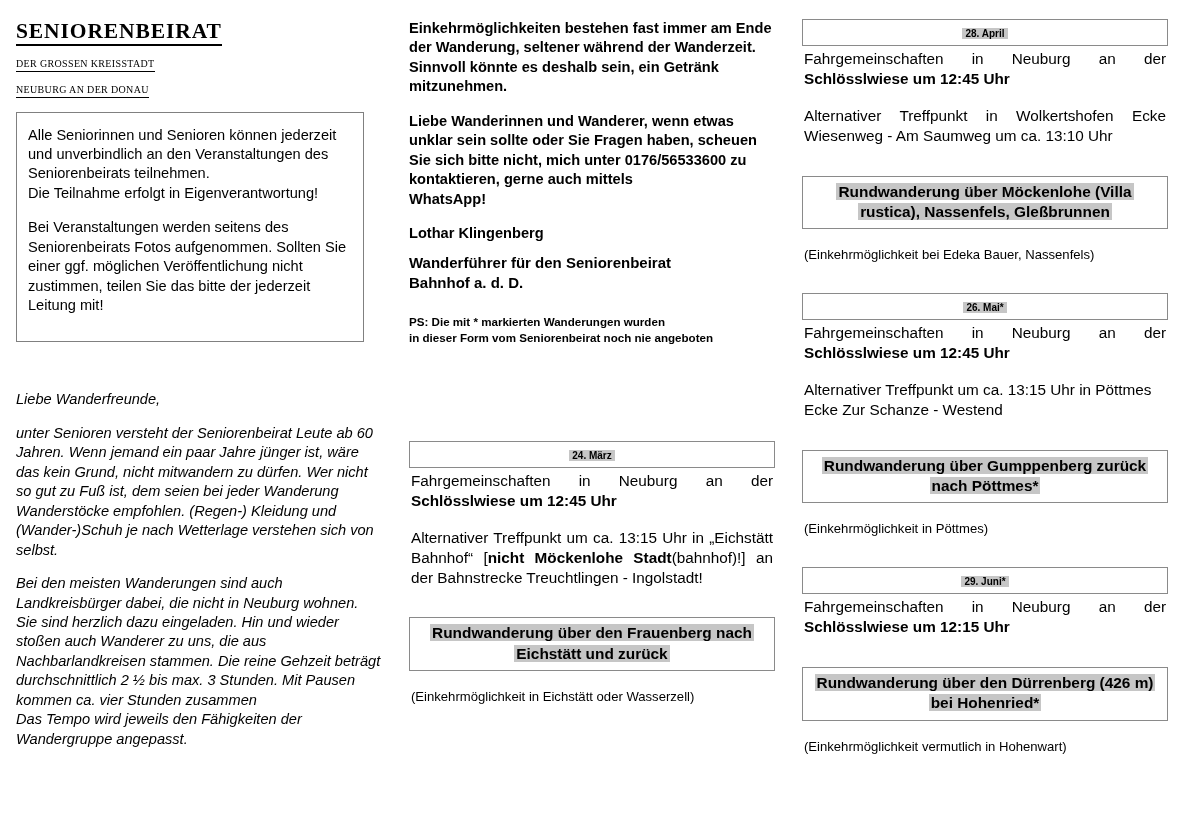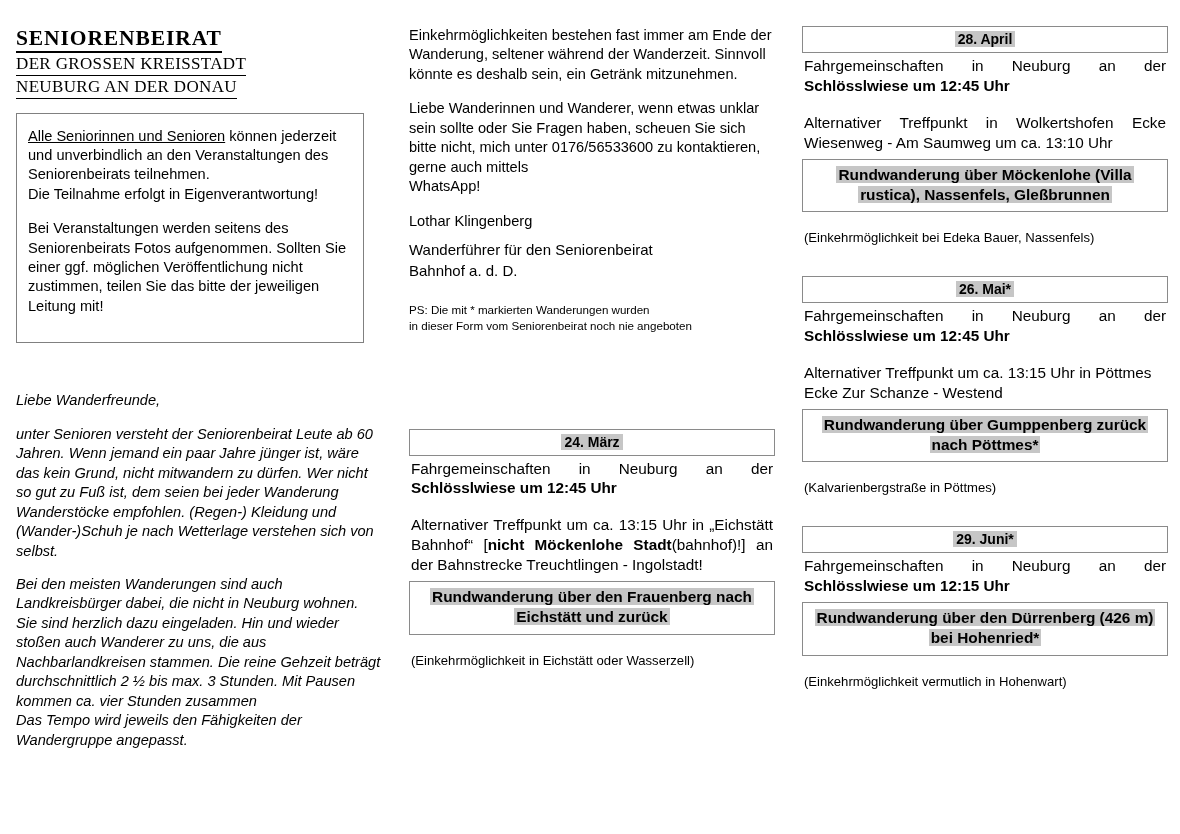--- a/index.html
+++ b/index.html
@@ -11,89 +11,89 @@
     width: 1180px;
     height: 834px;
     position: relative;
     font-family: "Liberation Sans", sans-serif;
     color: #000000;
     overflow: hidden;
   }
 
   .col {
     position: absolute;
-    top: 8px;
+    top: 1px;
     height: 606px;
     box-sizing: border-box;
   }
   #col-1 { left: 0;   width: 395px; padding: 18px 12px 0 16px; }
   #col-2 { left: 395px; width: 390px; padding: 18px 10px 0 14px; }
   #col-3 { left: 785px; width: 395px; padding: 18px 12px 0 17px; }
 
   
   .masthead { font-family: "Liberation Serif", serif; margin-bottom: 14px; }
   .mast-line { display: block; width: max-content; }
   .mast-1 {
     font-size: 21.5px;
     font-weight: bold;
     letter-spacing: 0.9px;
     border-bottom: 2.2px solid #000;
     padding-bottom: 1px;
     line-height: 1.12;
   }
   .mast-2, .mast-3 {
-    font-size: 17px;
+    font-size: 10px;
     letter-spacing: 0.35px;
     border-bottom: 1.3px solid #000;
     padding-bottom: 0px;
     line-height: 1.28;
-    margin-top: 0;
+    margin-top: 12px;
   }
 
   
   .notice-box {
     border: 1.2px solid #808080;
     padding: 13px 12px 26px 11px;
     width: 348px;
     box-sizing: border-box;
     margin-top: 2px;
   }
   .notice-box p {
     margin: 0;
     font-size: 14.6px;
     line-height: 1.33;
   }
   .notice-box p + p { margin-top: 15px; }
-  .u { text-decoration: underline; }
+  .u { }
 
   
   .body-text { font-size: 14.6px; line-height: 1.335; font-style: italic; }
   .body-text p { margin: 0; }
   .body-text p + p { margin-top: 14px; }
   .lead-gap { margin-top: 48px !important; }
 
-  .col2-text { font-size: 14.6px; line-height: 1.335; }
+  .col2-text { font-size: 14.6px; line-height: 1.335; font-weight: bold; }
   .col2-text p { margin: 0; }
   .col2-text p + p { margin-top: 15px; }
 
   .sig-small { font-size: 15px; line-height: 1.38; margin-top: 9px !important; }
   .ps-small  { font-size: 11.6px; line-height: 1.38; margin-top: 20px !important; }
 
   
   .event { margin-top: 0; }
   .event-spacer-lg { height: 30px; }
 
   .date-box {
     border: 1.1px solid #8a8a8a;
     text-align: center;
     padding: 3px 4px 4px 4px;
     box-sizing: border-box;
   }
   .date-box .hl {
-    font-size: 14px;
+    font-size: 10px;
     font-weight: bold;
     background: #c6c6c6;
     padding: 0 3px;
   }
 
   .meet {
     font-size: 15.3px;
     line-height: 1.30;
     text-align: justify;
     margin: 3px 0 0 0;
@@ -108,21 +108,21 @@
     margin: 17px 0 0 0;
     padding: 0 2px;
   }
   .alt.nojust { text-align: left; }
   .alt b { font-weight: bold; }
 
   .title-box {
     border: 1.1px solid #8a8a8a;
     text-align: center;
     padding: 5px 8px 6px 8px;
-    margin-top: 6px;
+    margin-top: 30px;
     box-sizing: border-box;
   }
   .title-box .hl {
     font-size: 15.4px;
     font-weight: bold;
     line-height: 1.32;
     background: #c6c6c6;
     box-decoration-break: clone;
     -webkit-box-decoration-break: clone;
     padding: 0 2px;
@@ -141,21 +141,21 @@
 <div class="col" id="col-1">
 
   <div class="masthead">
     <span class="mast-line mast-1">SENIORENBEIRAT</span>
     <span class="mast-line mast-2">DER GROSSEN KREISSTADT</span>
     <span class="mast-line mast-3">NEUBURG AN DER DONAU</span>
   </div>
 
   <div class="notice-box">
     <p><span class="u">Alle Seniorinnen und Senioren</span><span> können jederzeit und unverbindlich an den Veranstaltungen des Seniorenbeirats teilnehmen.</span><br><span>Die Teilnahme erfolgt in Eigenverantwortung!</span></p>
-    <p><span>Bei Veranstaltungen werden seitens des Seniorenbeirats Fotos aufgenommen. Sollten Sie einer ggf. möglichen Veröffentlichung nicht zustimmen, teilen Sie das bitte der jeweiligen</span><br><span>Leitung mit!</span></p>
+    <p><span>Bei Veranstaltungen werden seitens des Seniorenbeirats Fotos aufgenommen. Sollten Sie einer ggf. möglichen Veröffentlichung nicht zustimmen, teilen Sie das bitte der jederzeit</span><br><span>Leitung mit!</span></p>
   </div>
 
   <div class="body-text">
     <p class="lead-gap">Liebe Wanderfreunde,</p>
     <p>unter Senioren versteht der Seniorenbeirat Leute ab 60 Jahren. Wenn jemand ein paar Jahre jünger ist, wäre das kein Grund, nicht mitwandern zu dürfen. Wer nicht so gut zu Fuß ist, dem seien bei jeder Wanderung Wanderstöcke empfohlen. (Regen-) Kleidung und (Wander-)Schuh je nach Wetterlage verstehen sich von selbst.</p>
     <p><span>Bei den meisten Wanderungen sind auch Landkreisbürger dabei, die nicht in Neuburg wohnen. Sie sind herzlich dazu eingeladen. Hin und wieder stoßen auch Wanderer zu uns, die aus Nachbarlandkreisen stammen. Die reine Gehzeit beträgt durchschnittlich  2 ½ bis max. 3 Stunden. Mit Pausen kommen ca. vier Stunden zusammen</span><br><span>Das Tempo wird jeweils den Fähigkeiten der Wandergruppe angepasst.</span></p>
   </div>
 
 </div>
 
@@ -203,21 +203,21 @@
 
   <div class="event">
     <div class="date-box">
       <span class="hl">26. Mai*</span>
     </div>
     <p class="meet"><span>Fahrgemeinschaften in Neuburg an der </span><b>Schlösslwiese um 12:45 Uhr</b></p>
     <p class="alt nojust">Alternativer Treffpunkt um ca. 13:15 Uhr in Pöttmes Ecke Zur Schanze - Westend</p>
     <div class="title-box">
       <span class="hl">Rundwanderung über Gumppenberg zurück nach Pöttmes*</span>
     </div>
-    <p class="einkehr">(Kalvarienbergstraße in Pöttmes)</p>
+    <p class="einkehr">(Einkehrmöglichkeit in Pöttmes)</p>
   </div>
 
   <div class="event-spacer-lg"></div>
 
   <div class="event">
     <div class="date-box">
       <span class="hl">29. Juni*</span>
     </div>
     <p class="meet"><span>Fahrgemeinschaften in Neuburg an der </span><b>Schlösslwiese um 12:15 Uhr</b></p>
     <div class="title-box">

